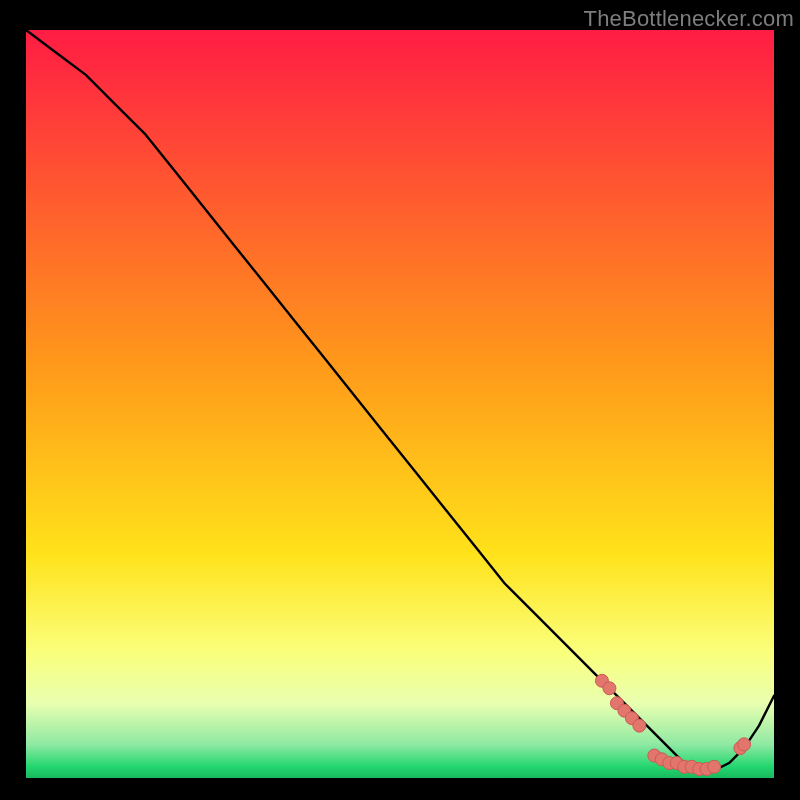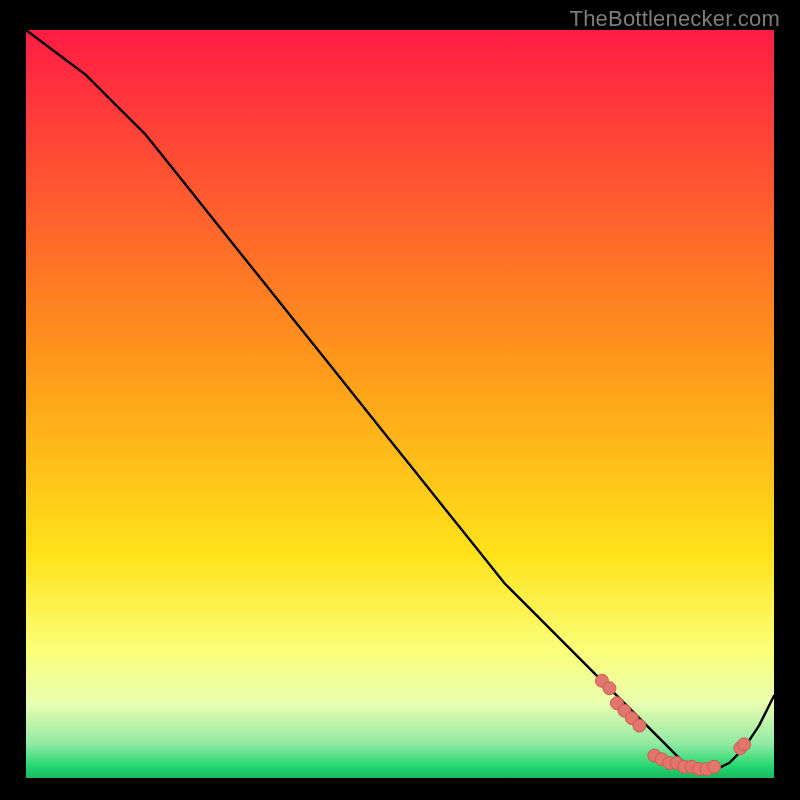--- a/index.html
+++ b/index.html
@@ -19,21 +19,21 @@
   svg.chart {
     position: absolute;
     left: 0;
     top: 0;
     width: 800px;
     height: 800px;
   }
   .attribution {
     position: absolute;
     top: 6px;
-    right: 20px;
+    right: 6px;
     color: #7d7d7d;
     font-size: 22px;
     letter-spacing: 0.2px;
     font-weight: 400;
   }
 </style>
 </head>
 <body style="background: rgb(0, 0, 0);">
 
 <div class="canvas-wrap">

